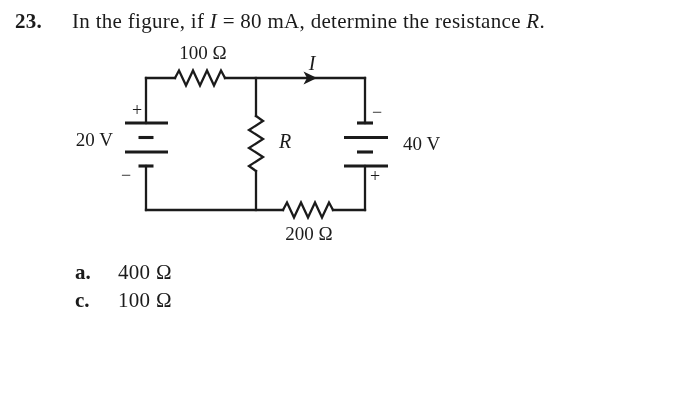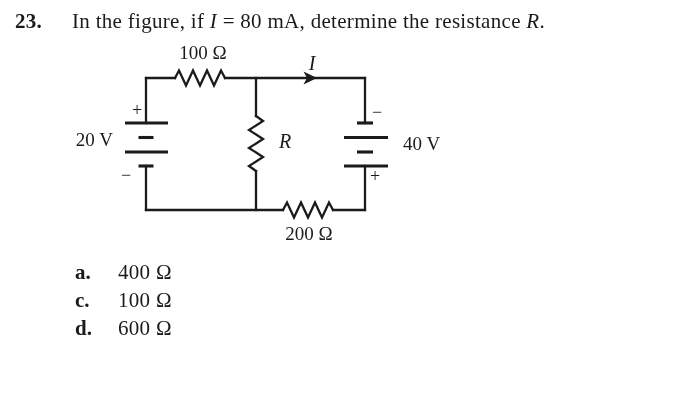--- a/index.html
+++ b/index.html
@@ -102,18 +102,15 @@
     <text x="249" y="200" text-anchor="middle" class="cir-label">200 Ω</text>
   </svg>
 
   <div class="options">
     <div class="opt-row">
       <span class="opt-letter">a.</span><span class="opt-value">400 Ω</span>
     </div>
     <div class="opt-row">
       <span class="opt-letter">c.</span><span class="opt-value">100 Ω</span>
     </div>
-    <div class="opt-row">
-      <span class="opt-letter">d.</span><span class="opt-value">600 Ω</span>
-    </div>
   </div>
 
 </div>
 
 </body></html>

